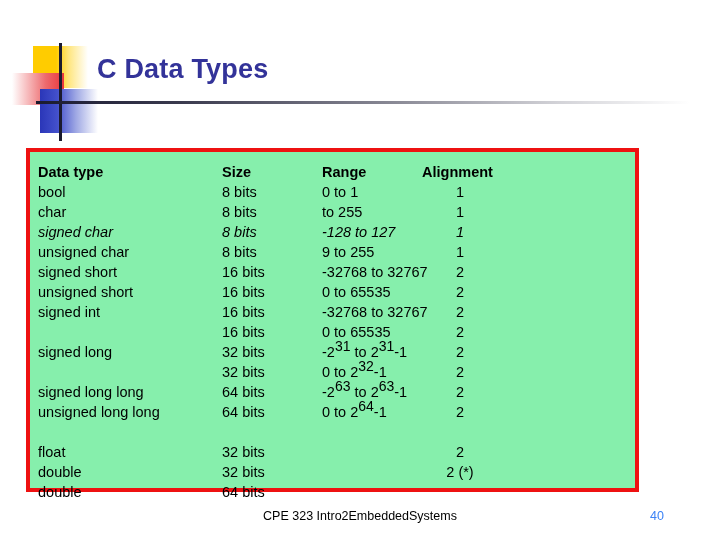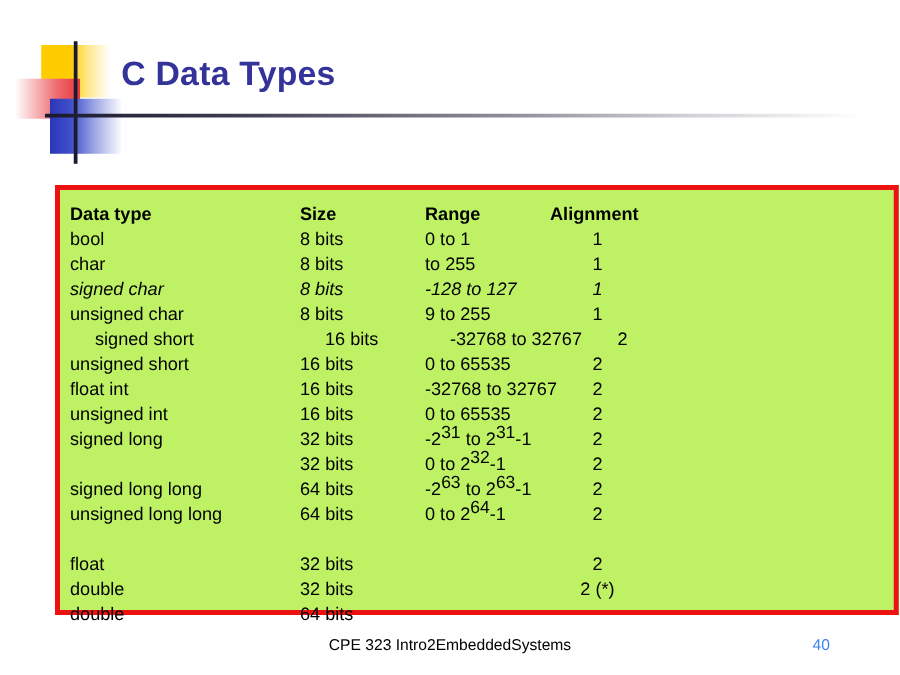--- a/index.html
+++ b/index.html
@@ -12,21 +12,21 @@
     background: #ffffff;
     font-family: "Liberation Sans", sans-serif;
     overflow: hidden;
     position: relative;
   }
 
   
   #slide-header {
     position: absolute;
     left: 0;
-    top: 3px;
+    top: 13px;
     width: 720px;
     height: 140px;
   }
 
   .deco-yellow {
     position: absolute;
     left: 33px;
     top: 33px;
     width: 55px;
     height: 42px;
@@ -72,27 +72,27 @@
     font-size: 27px;
     font-weight: bold;
     color: #333399;
     letter-spacing: 0.2px;
     white-space: nowrap;
   }
 
   
   #type-table-box {
     position: absolute;
-    left: 44px;
+    left: 26px;
     top: 148px;
-    width: 675px;
+    width: 613px;
     height: 344px;
     border: 4px solid #EE1111;
     box-sizing: border-box;
-    background: #bef264;
+    background: #86efac;
   }
 
   .table-inner {
     position: relative;
     width: 100%;
     height: 100%;
   }
 
   .trow {
     position: absolute;
@@ -179,40 +179,39 @@
         <div class="cell c-size">8 bits</div>
         <div class="cell c-range">-128 to 127</div>
         <div class="cell c-align">1</div>
       </div>
       <div class="trow" style="top: 90px;">
         <div class="cell c-type">unsigned char</div>
         <div class="cell c-size">8 bits</div>
         <div class="cell c-range">9 to 255</div>
         <div class="cell c-align">1</div>
       </div>
-      <div class="trow" style="top: 110px; margin-left: 20px;">
+      <div class="trow" style="top: 110px;">
         <div class="cell c-type">signed short</div>
         <div class="cell c-size">16 bits</div>
         <div class="cell c-range">-32768 to 32767</div>
         <div class="cell c-align">2</div>
       </div>
       <div class="trow" style="top: 130px;">
         <div class="cell c-type">unsigned short</div>
         <div class="cell c-size">16 bits</div>
         <div class="cell c-range">0 to 65535</div>
         <div class="cell c-align">2</div>
       </div>
       <div class="trow" style="top: 150px;">
-        <div class="cell c-type">float int</div>
+        <div class="cell c-type">signed int</div>
         <div class="cell c-size">16 bits</div>
         <div class="cell c-range">-32768 to 32767</div>
         <div class="cell c-align">2</div>
       </div>
       <div class="trow" style="top: 170px;">
-        <div class="cell c-type">unsigned int</div>
         <div class="cell c-size">16 bits</div>
         <div class="cell c-range">0 to 65535</div>
         <div class="cell c-align">2</div>
       </div>
       <div class="trow" style="top: 190px;">
         <div class="cell c-type">signed long</div>
         <div class="cell c-size">32 bits</div>
         <div class="cell c-range">-2<sup>31</sup> to 2<sup>31</sup>-1</div>
         <div class="cell c-align">2</div>
       </div>

